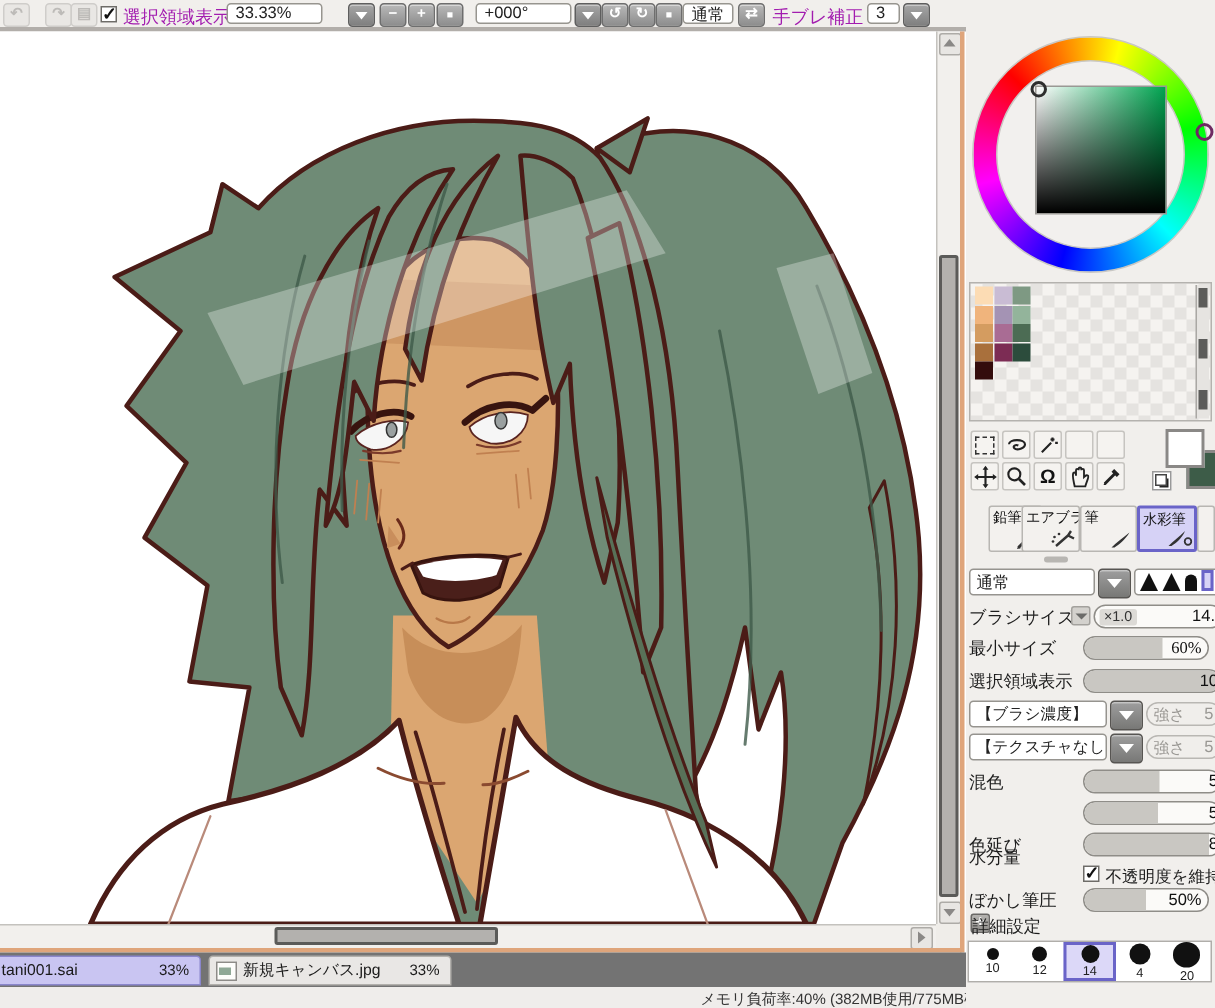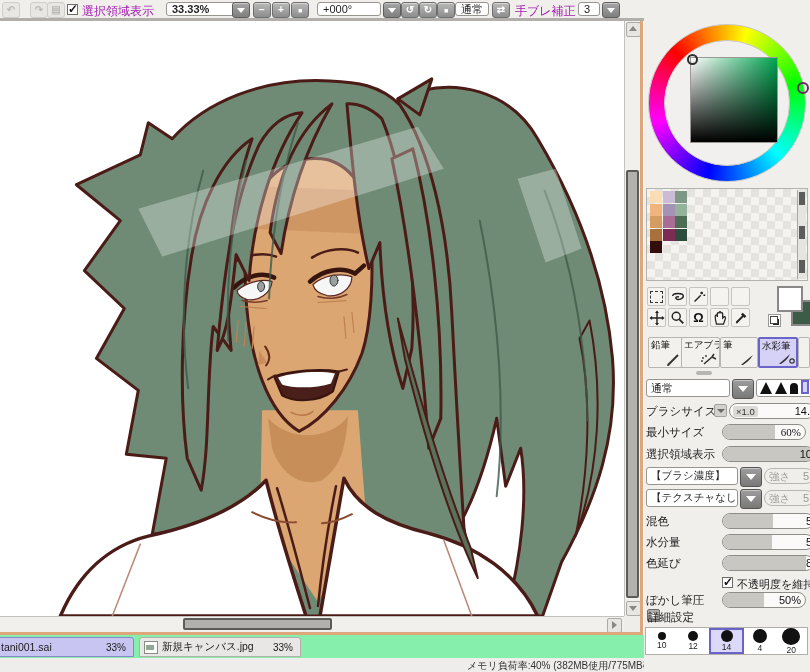--- a/index.html
+++ b/index.html
@@ -46,21 +46,21 @@
   .sb-down::after{left:2px;top:4px;border-left:4px solid transparent;border-right:4px solid transparent;border-top:5px solid #8a8886;}
   .vthumb{position:absolute;left:1px;top:149px;width:13px;height:428px;background:#b3b1ae;border:2px solid #5b5b59;border-radius:2px;box-sizing:border-box;}
   .hscroll{left:0;top:616px;width:624px;height:16px;background:#f2f0ed;border-top:1px solid #c4c2be;box-sizing:border-box;}
   .hthumb{position:absolute;left:183px;top:1px;width:149px;height:12px;background:#b3b1ae;border:2px solid #5b5b59;border-radius:2px;box-sizing:border-box;}
   .sb-right{left:607px;top:1px;}
   .sb-right::after{left:4px;top:2px;border-top:4px solid transparent;border-bottom:4px solid transparent;border-left:5px solid #8a8886;}
   .corner{left:624px;top:616px;width:16px;height:16px;background:#efede9;}
   .orange-v{left:640px;top:21px;width:3px;height:614px;background:#dfa57b;}
   .orange-h{left:0;top:632px;width:641px;height:3px;background:#dfa57b;}
   
-  #tabsbar{left:0;top:635px;width:810px;height:23px;background:#86efac;}
+  #tabsbar{left:0;top:635px;width:810px;height:23px;background:#737373;}
   .doctab{position:absolute;top:2px;height:20px;border-radius:3px 3px 0 0;box-sizing:border-box;
           display:flex;align-items:center;font-size:10.5px;color:#1a1a1a;}
   .doctab.sel{background:#c9c5f2;border:1px solid #8a86cc;}
   .doctab.uns{background:#e9e7e5;border:1px solid #b2b0ac;}
   .doczoom{margin-left:auto;margin-right:7px;font-size:10px;}
   .docicon{width:12px;height:11px;background:#fdfdfb;border:1px solid #8d8b88;margin:0 4px 0 4px;position:relative;}
   .docicon::after{content:"";position:absolute;left:1px;top:3px;width:8px;height:5px;background:#8fa896;}
   #statusbar{left:0;top:658px;width:810px;height:14px;background:#efedeb;}
   .memtxt{position:absolute;left:467px;top:1px;font-size:10px;color:#333;white-space:nowrap;}
   #badges{position:absolute;left:754px;top:2px;width:56px;height:11px;overflow:hidden;display:flex;gap:1px;}
@@ -145,21 +145,21 @@
         <span>↶</span>
       </div>
     <div class="btn dis" style="left:30px;width:16px;">
         <span>↷</span>
       </div>
     <div class="btn dis" style="left:47px;width:16px;">
         <span>▤</span>
       </div>
     <div class="cb" style="left:67px;top:4px;"></div>
     <div class="tblbl" style="left:82px;">選択領域表示</div>
-    <div class="field" style="left:166px;width:75px;font-weight:bold;">33.33%</div>
+    <div class="field" style="left:151px;width:64px;">33.33%</div>
     <div class="ddb" style="left:232px;"></div>
     <div class="btn" style="left:253px;width:16px;">
         <span>−</span>
       </div>
     <div class="btn" style="left:272px;width:16px;">
         <span>+</span>
       </div>
     <div class="btn" style="left:291px;width:16px;">
         <span style="font-size:7px;">■</span>
       </div>
@@ -375,21 +375,21 @@
           <path d="M4,14 L12,6" stroke="#222" stroke-width="2.2"></path>
           <path d="M11,3 L15,7 L13,9 L9,5 Z" fill="#222"></path>
           <path d="M3,15 L5,15 L4,13 Z" fill="#222"></path>
         </svg>
       </div>
 
     <div class="fgsq p-abs"></div>
     <div class="bgsq p-abs" style="background:#3d5c48;" title="#3d5c48"></div>
     <div class="fbreset p-abs"></div>
 
-    <div class="btab" style="left:4px;width:36px;">
+    <div class="btab" style="left:15px;width:36px;">
       <span class="tl">鉛筆</span>
       <svg width="16" height="13" viewBox="0 0 16 13">
           <path d="M2,12 L12,2" stroke="#333" stroke-width="2"></path>
           <path d="M1,13 L3.5,12.5 L1.8,10.8 Z" fill="#333"></path>
         </svg>
     </div>
     <div class="btab" style="left:37px;width:39px;">
       <span class="tl">エアブラシ</span>
       <svg width="18" height="13" viewBox="0 0 18 13">
           <path d="M4,11 L12,4 M12,4 L16,6 M12,4 L14,1" stroke="#333" stroke-width="1.6" fill="none"></path>
@@ -456,21 +456,21 @@
     <div class="slider dis" style="left:120px;top:490px;width:50px;">
       <span class="slab">強さ</span>
       <span class="sval">5</span>
     </div>
 
     <div class="plbl" style="left:2px;top:514px;">混色</div>
     <div class="slider" style="left:78px;top:513px;width:92px;">
       <span class="sfill" style="width: 56%;"></span>
       <span class="sval" style="right:1px;">5</span>
     </div>
-    <div class="plbl" style="left:2px;top:535px;">水分量</div>
+    <div class="plbl" style="left:2px;top:564px;">水分量</div>
     <div class="slider" style="left:78px;top:534px;width:92px;">
       <span class="sfill" style="width: 54%;"></span>
       <span class="sval" style="right:1px;">5</span>
     </div>
     <div class="plbl" style="left:2px;top:556px;">色延び</div>
     <div class="slider" style="left:78px;top:555px;width:92px;">
       <span class="sfill" style="width: 92%;"></span>
       <span class="sval" style="right:1px;">8</span>
     </div>
 

